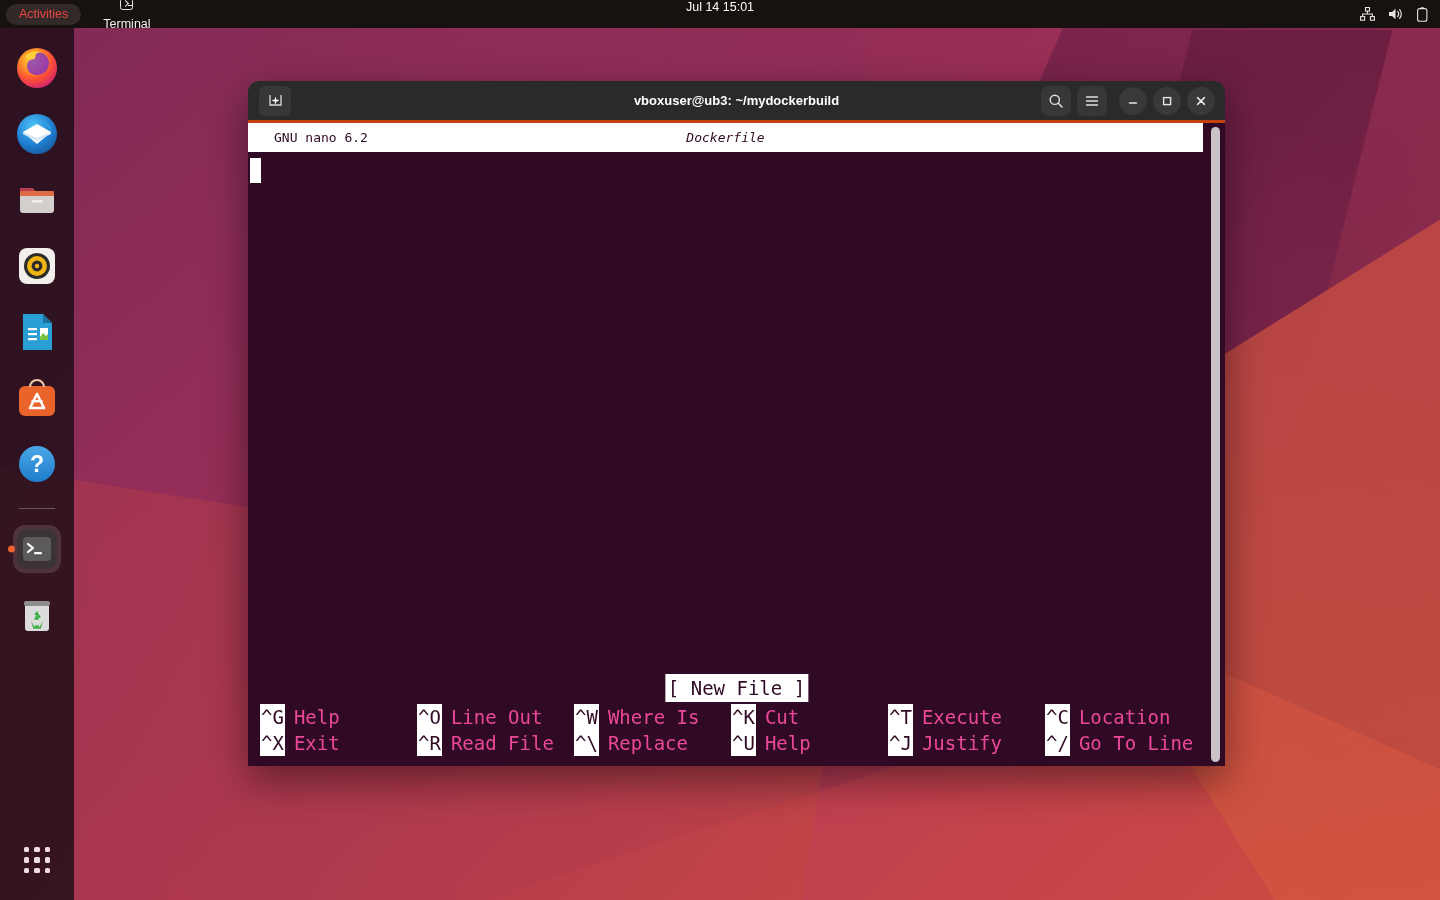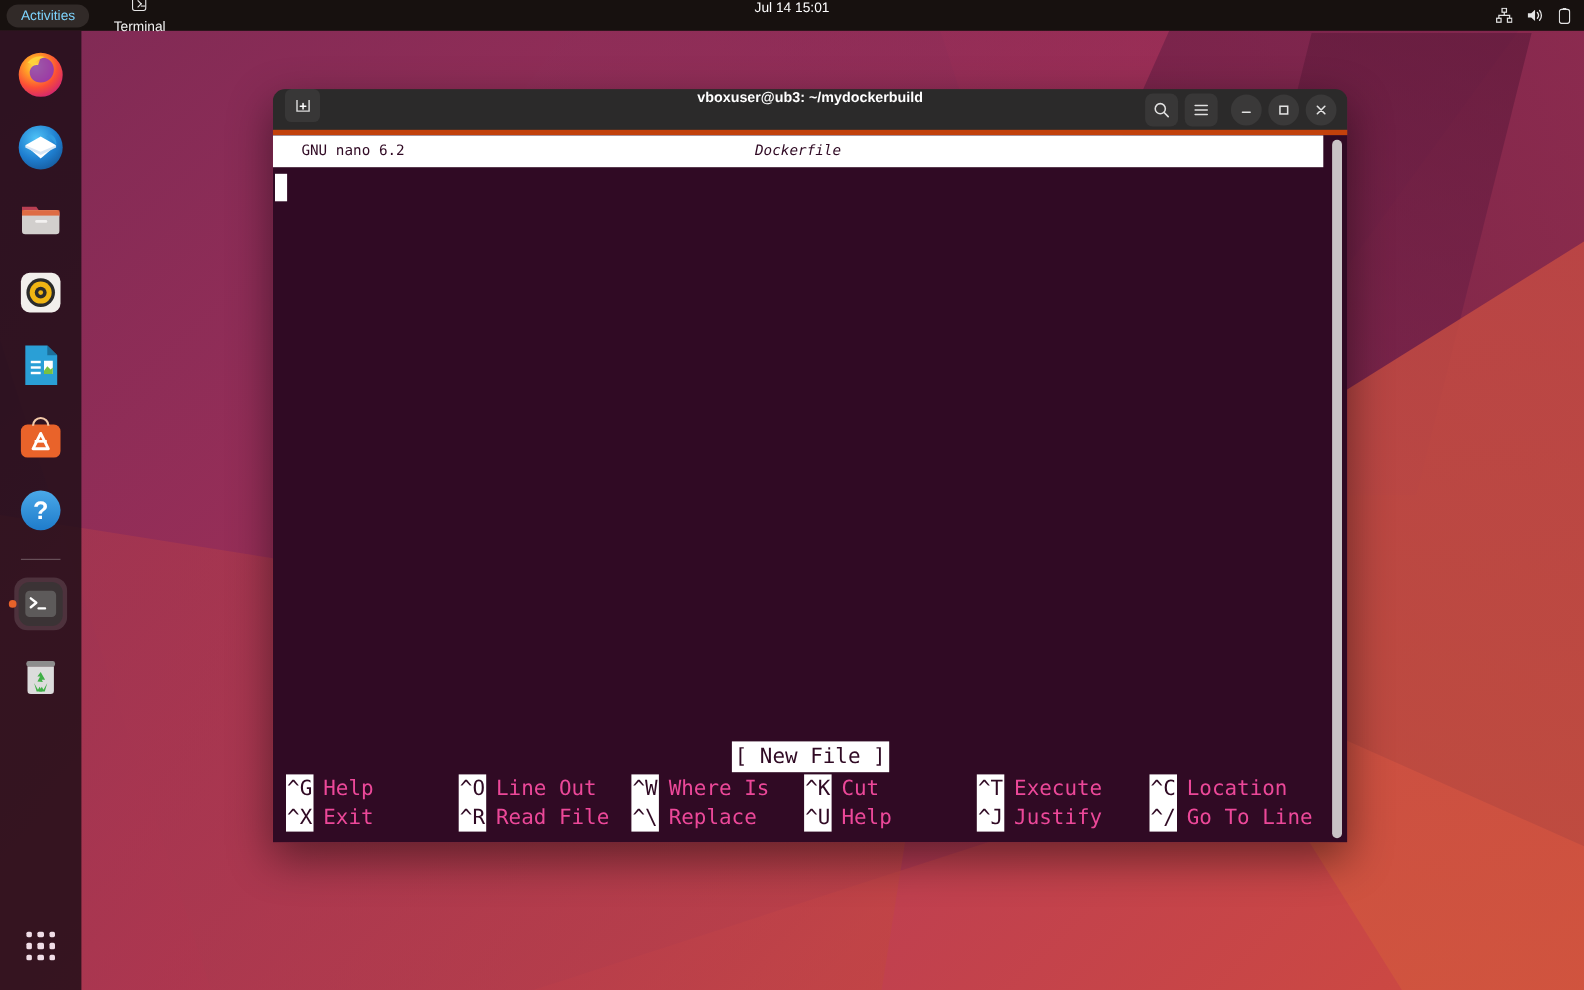--- a/index.html
+++ b/index.html
@@ -51,21 +51,21 @@
 
   
   #top-panel {
     position:absolute; left:0; top:0; width:1440px; height:28px;
     background:#17110f; z-index:50;
     display:flex; align-items:center;
     color:#ffffff; font-size:12.5px;
   }
   #activities-button {
     margin-left:6px; padding:3px 13px 4px; border-radius:14px;
-    background:#312a28; color:#7dd3fc; font-size:12.5px; cursor:pointer;
+    background:#312a28; color:#ef4444; font-size:12.5px; cursor:pointer;
   }
   #window-app-item {
     display:flex; align-items:center; gap:7px;
     margin-left:22px; color:#f2f2f2; font-size:12.5px; cursor:pointer;flex-direction:column;
   }
   #terminal-app-icon {
     width:13px; height:12px; border:1.4px solid #e6e6e6; border-radius:2.5px;
     position:relative;
   }
   #terminal-app-icon::before {
@@ -122,22 +122,22 @@
   
   #terminal-window {
     position:absolute; left:248px; top:81px; width:977px; height:685px;
     z-index:30; border-radius:11px 11px 0 0;
     box-shadow:0 14px 40px rgba(0,0,0,0.45);
     overflow:hidden;
     display:flex; flex-direction:column;
   }
   #titlebar {
     height:42px; background:#2b2a2a; flex:none;
-    display:flex; position:relative;
-    border-bottom:5px solid #c2410c;
+    display:flex; align-items:center; position:relative;
+    border-bottom:3px solid #c2410c;
   }
   #new-tab-button {
     margin-left:11px; width:32px; height:30px; border-radius:6px;
     background:#383737; display:flex; align-items:center; justify-content:center;
     cursor:pointer;
   }
   #window-title {
     position:absolute; left:0; right:0; text-align:center;
     color:#ffffff; font-size:13px; font-weight:bold;
     pointer-events:none;

